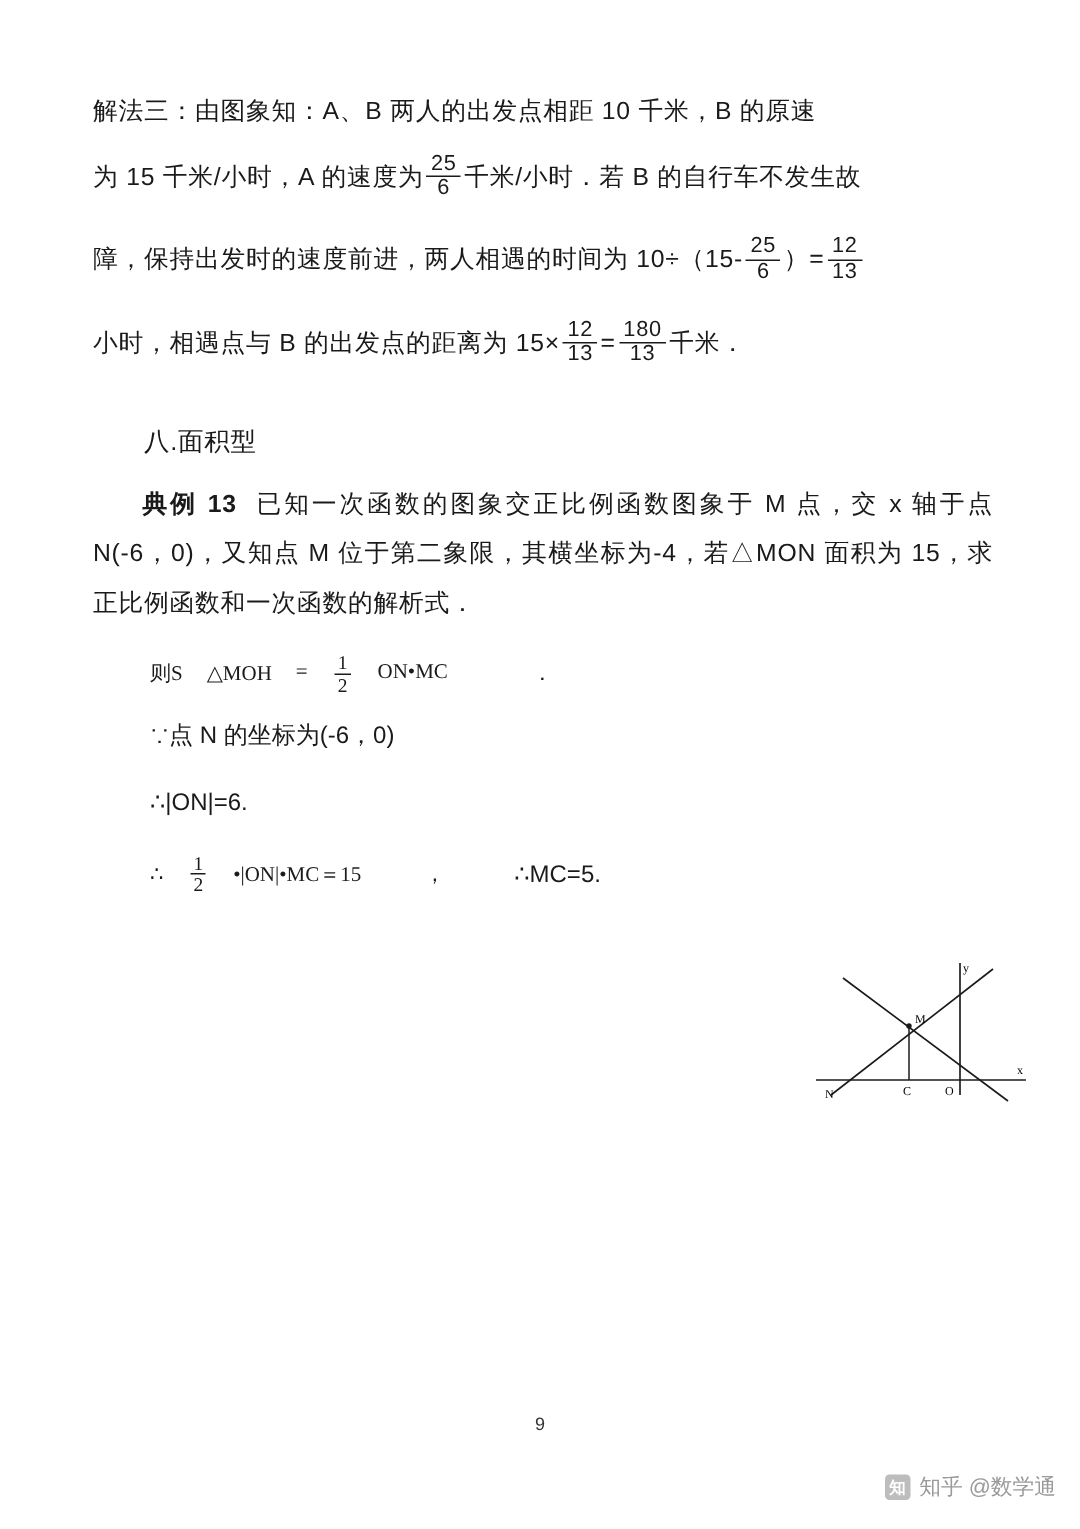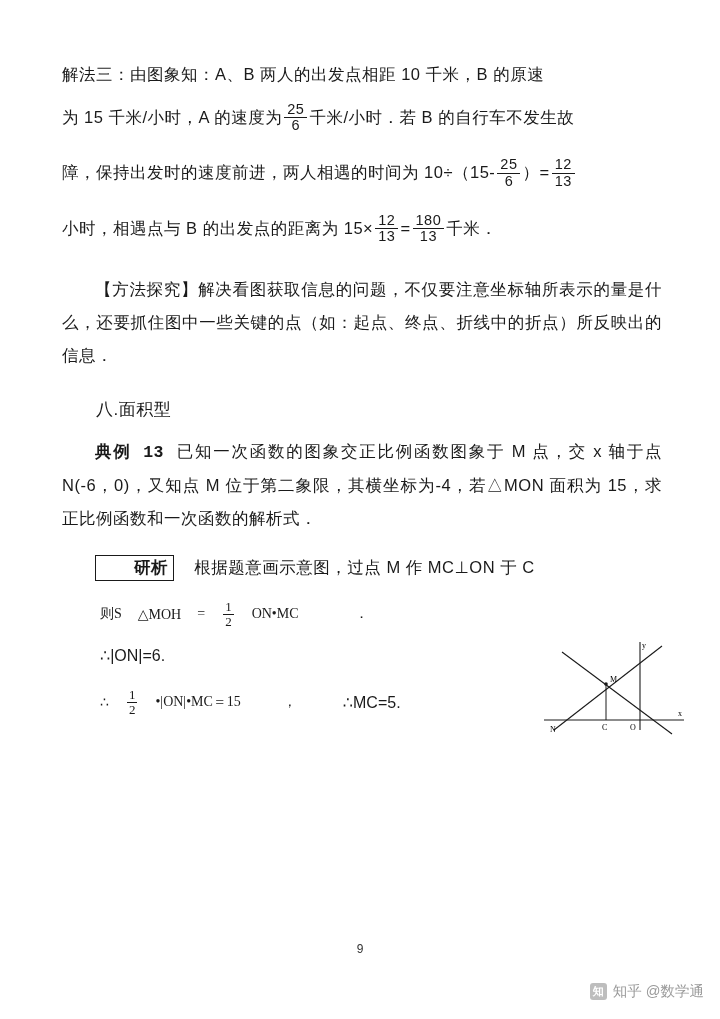--- a/index.html
+++ b/index.html
@@ -58,21 +58,20 @@
     padding: 0 3px;
   }
   .sec-title {
     font-size: 17px;
     font-weight: normal;
     margin: 26px 0 14px 0;
     letter-spacing: 0.5px;
   }
   .example-head {
     font-weight: bold;
-    font-family: Liberation Mono, monospace;
   }
   .boxed {
     font-weight: bold;
     border: 1.4px solid #1a1a1a;
     padding: 1px 5px 2px 5px;
     display: inline-block;
     line-height: 1.25;
   }
   .small-math {
     font-size: 14px;
@@ -151,48 +150,43 @@
 
   <div class="content">
 
     <p class="para">
       <span>解法三：由图象知：A、B 两人的出发点相距 10 千米，B 的原速</span><br>
       <span>为 15 千米/小时，A 的速度为</span><span class="frac"><span class="num">25</span><span class="den">6</span></span><span>千米/小时．若 B 的自行车不发生故</span><br>
       <span>障，保持出发时的速度前进，两人相遇的时间为 10÷（15-</span><span class="frac"><span class="num">25</span><span class="den">6</span></span><span>）=</span><span class="frac"><span class="num">12</span><span class="den">13</span></span><br>
       <span>小时，相遇点与 B 的出发点的距离为 15×</span><span class="frac"><span class="num">12</span><span class="den">13</span></span><span>=</span><span class="frac"><span class="num">180</span><span class="den">13</span></span><span>千米．</span>
     </p>
 
-    <p class="para indent">
-      <span>【方法探究】</span><span>解决看图获取信息的问题，不仅要注意坐标轴所表示的量是什么，还要抓住图中一些关键的点（如：起点、终点、折线中的折点）所反映出的信息．</span>
-    </p>
 
     <p class="sec-title indent">
       <span>八.</span><span>面积型</span>
     </p>
 
     <p class="para indent">
       <span class="example-head">典例 13</span>&nbsp;&nbsp;<span>已知一次函数的图象交正比例函数图象于 M 点，交 x 轴于点 N(-6，0)，又知点 M 位于第二象限，其横坐标为-4，若△MON 面积为 15，求正比例函数和一次函数的解析式．</span>
     </p>
 
-    <p class="para indent">
-      <span class="boxed">研析</span>&nbsp;&nbsp;&nbsp;&nbsp;<span>根据题意画示意图，过点 M 作 MC⊥ON 于 C</span>
-    </p>
 
     <div class="math-block">
       <span class="small-math">则S</span>
         <span class="sub">△MOH</span>
       <span class="small-math">=</span>
       <span class="frac-sm">
           <span class="num">1</span>
           <span class="den">2</span>
         </span>
       <span class="small-math">ON•MC</span>
       <span class="small-math" style="margin-left:40px;">．</span>
     </div>
 
+    <p class="step"><span>∵点 N 的坐标为(-6，0)</span></p>
 
     <p class="step"><span>∴|ON|=6.</span></p>
 
     <div class="math-block" style="margin-left:38px;">
       <span class="small-math">∴</span>
       <span class="frac-sm">
           <span class="num">1</span>
           <span class="den">2</span>
         </span>
       <span class="small-math">•|ON|•MC＝15</span>

